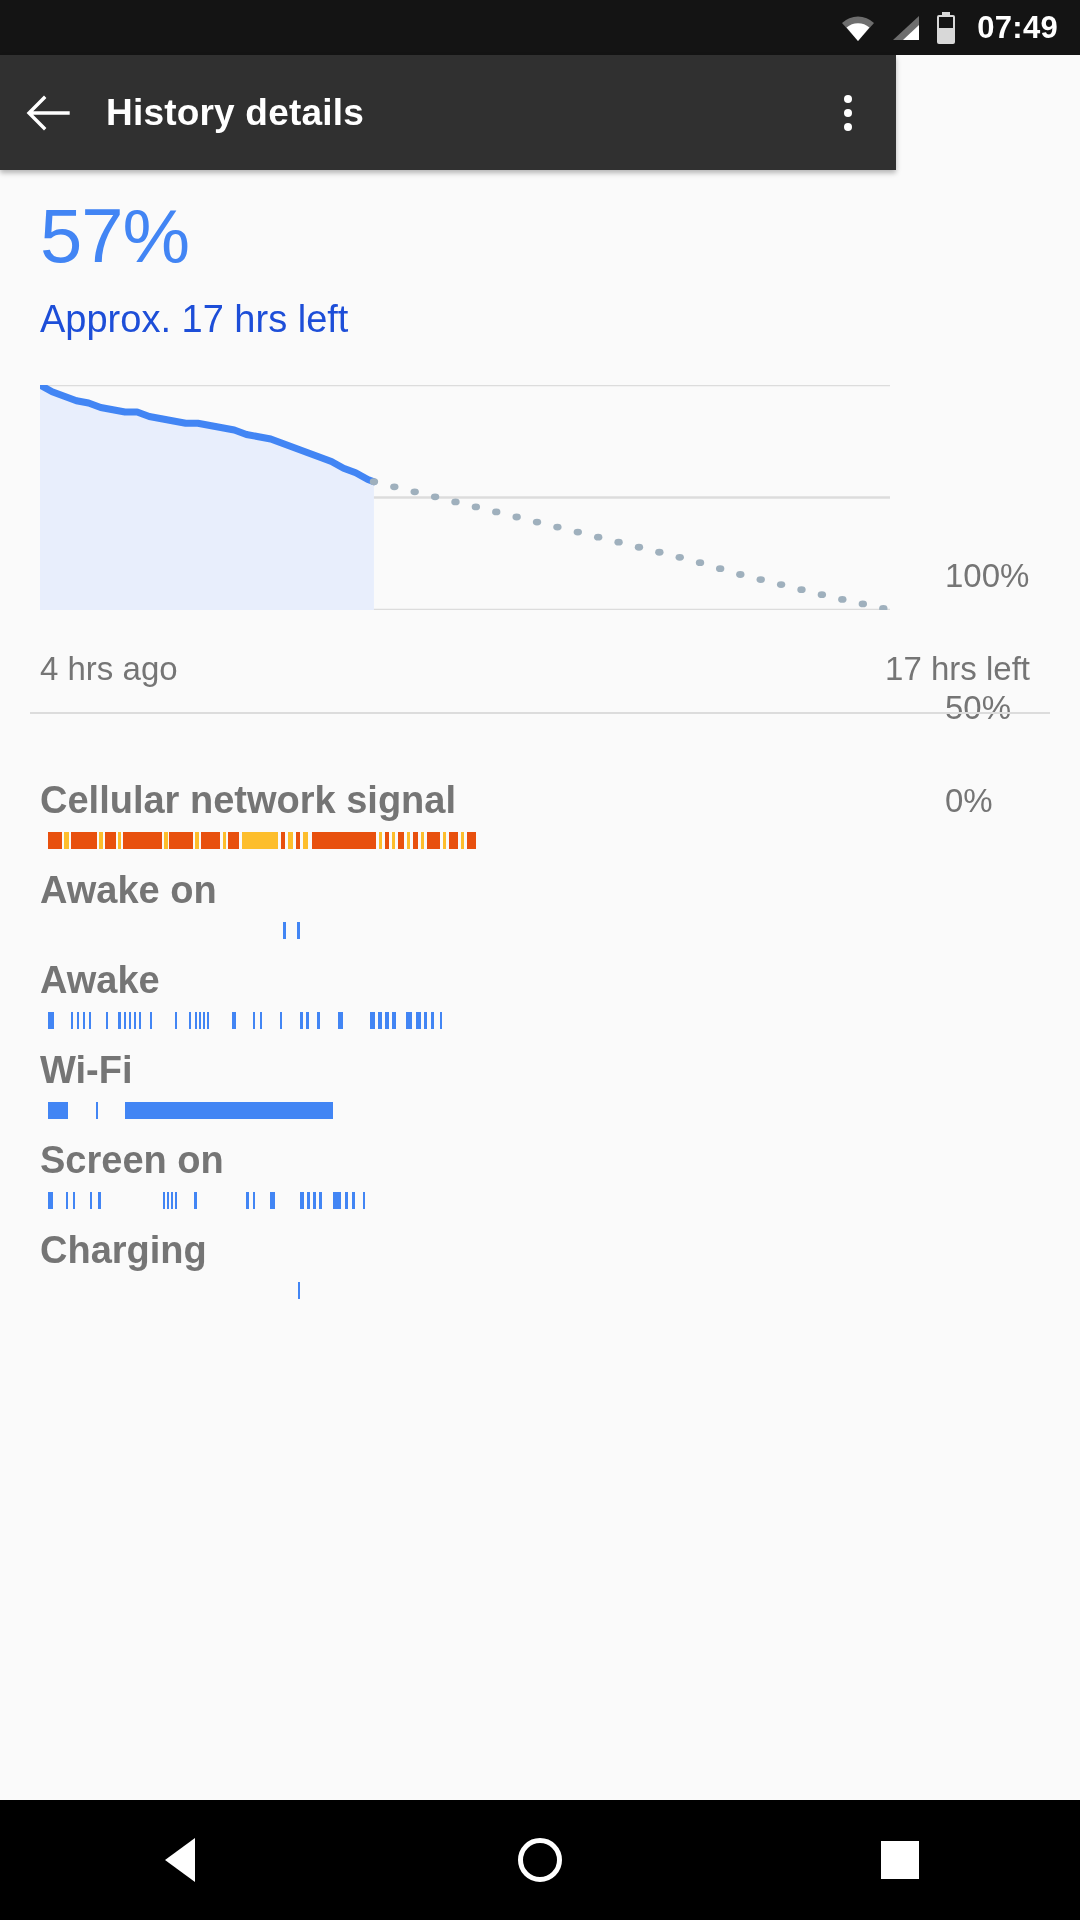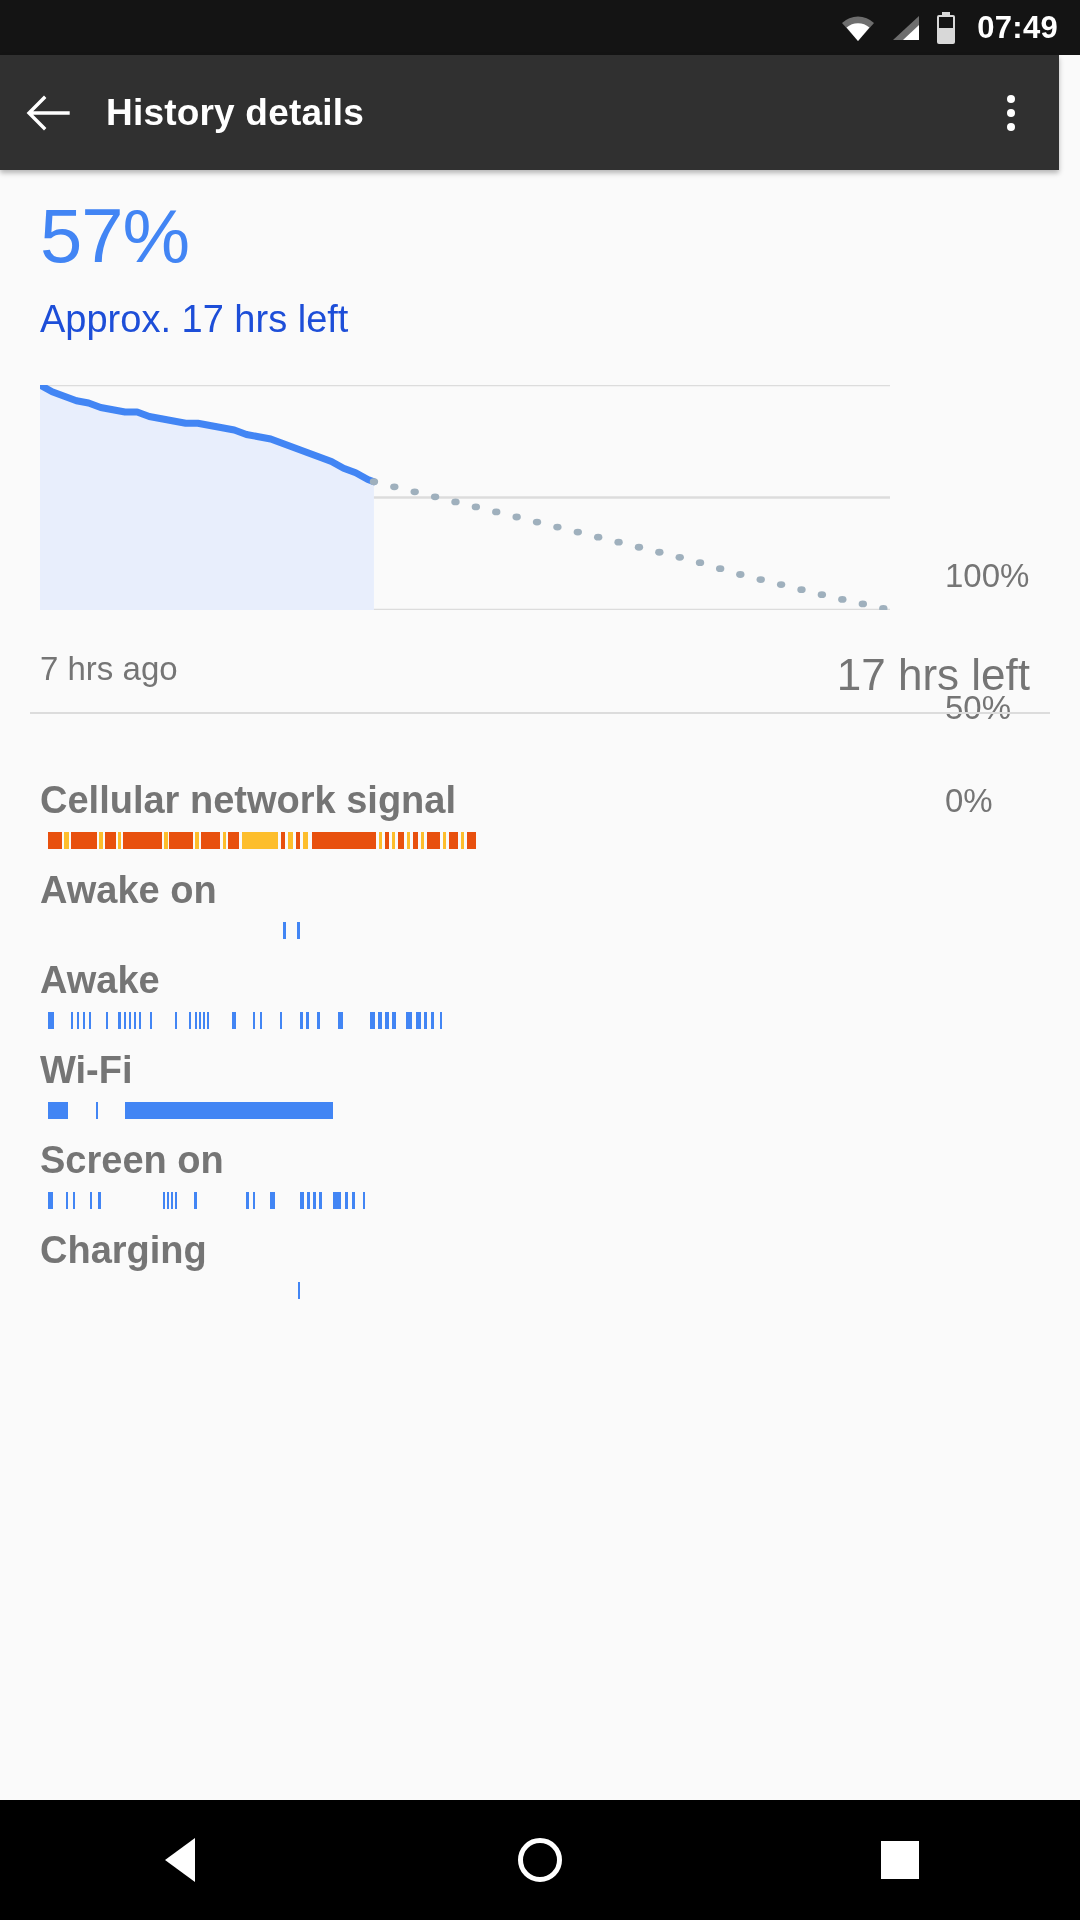--- a/index.html
+++ b/index.html
@@ -18,21 +18,21 @@
     justify-content:flex-end; padding-right:22px; gap:14px;
   }
   .sb-icon{ display:flex; align-items:center; }
   #status-clock{
     color:#ffffff; font-size:31px; font-weight:bold; letter-spacing:0.3px;
     margin-left:6px; line-height:1;
   }
 
   
   #app-bar{
-    position:absolute; top:55px; left:0; width:1059px; height:115px;
+    position:absolute; top:55px; left:0; width:896px; height:115px;
     background:#303030; display:flex; align-items:center;
     box-shadow:0 3px 5px rgba(0,0,0,0.28);
     z-index:5;
   }
   #back-button{ width:96px; height:115px; display:flex; align-items:center; justify-content:center; }
   #app-title{
     color:#ffffff; font-size:37px; font-weight:bold; letter-spacing:0.2px;
     margin-left:10px;
   }
   #overflow-button{
@@ -74,21 +74,21 @@
   #axis-50  { top:347px; }
   #axis-0   { top:440px; }
 
   #range-row{
     position:absolute; left:0; top:480px; width:1080px; height:62px;
   }
   #range-start{
     position:absolute; left:40px; top:0; font-size:33px; color:#757575;
   }
   #range-end{
-    position:absolute; right:50px; top:0; font-size:44px; color:#757575;
+    position:absolute; right:50px; top:0; font-size:33px; color:#757575;
   }
   #range-divider{
     position:absolute; left:30px; top:62px; width:1020px; height:2px; background:#dcdcdc;
   }
 
   
   #timeline{ position:absolute; left:0; top:610px; width:1080px; }
   .timeline-row{ position:relative; height:90px;font-weight:bold; }
   .row-label{
     position:absolute; left:40px; top:0;
@@ -201,21 +201,21 @@
           <ellipse cx="822.83" cy="218.96" rx="4.2" ry="3.4" fill="#9fb0bd"></ellipse>
           <ellipse cx="843.33" cy="223.52" rx="4.2" ry="3.4" fill="#9fb0bd"></ellipse>
         </g>
     </svg>
     <div class="axis-label" id="axis-100">100%</div>
     <div class="axis-label" id="axis-50">50%</div>
     <div class="axis-label" id="axis-0">0%</div>
   </div>
 
   <div id="range-row">
-    <div id="range-start">7 hrs ago</div>
+    <div id="range-start">4 hrs ago</div>
     <div id="range-end">17 hrs left</div>
     <div id="range-divider"></div>
   </div>
 
   <div id="timeline">
       <div class="timeline-row">
         <div class="row-label">Cellular network signal</div>
         <div class="row-strip">
           <span class="seg" style="left: 0.8%; width: 1.4%; background: rgb(232, 80, 14);"></span>
           <span class="seg" style="left: 2.4%; width: 0.5%; background: rgb(253, 190, 44);"></span>

